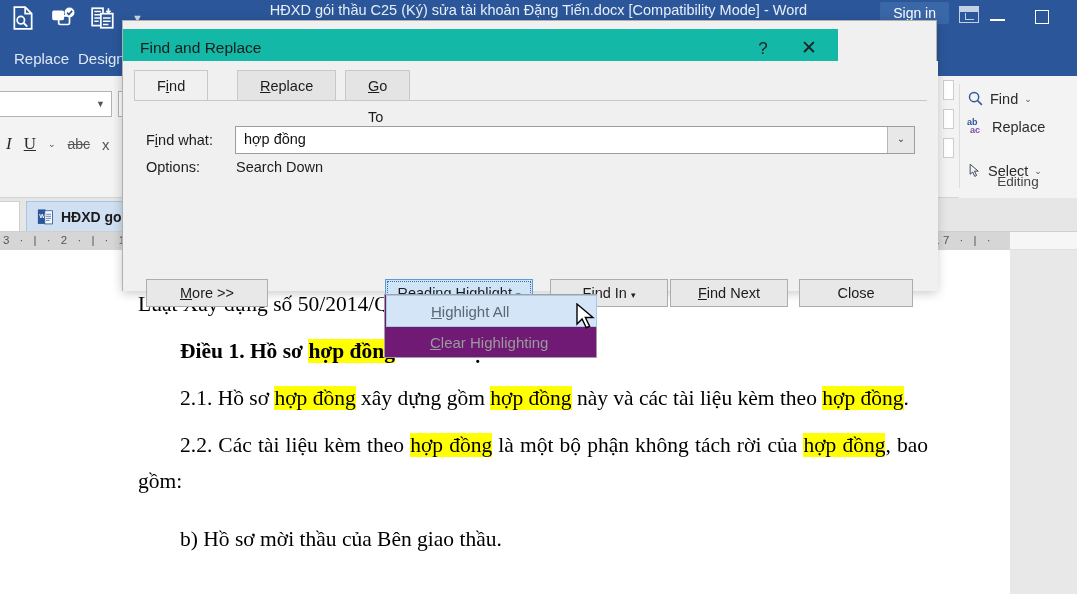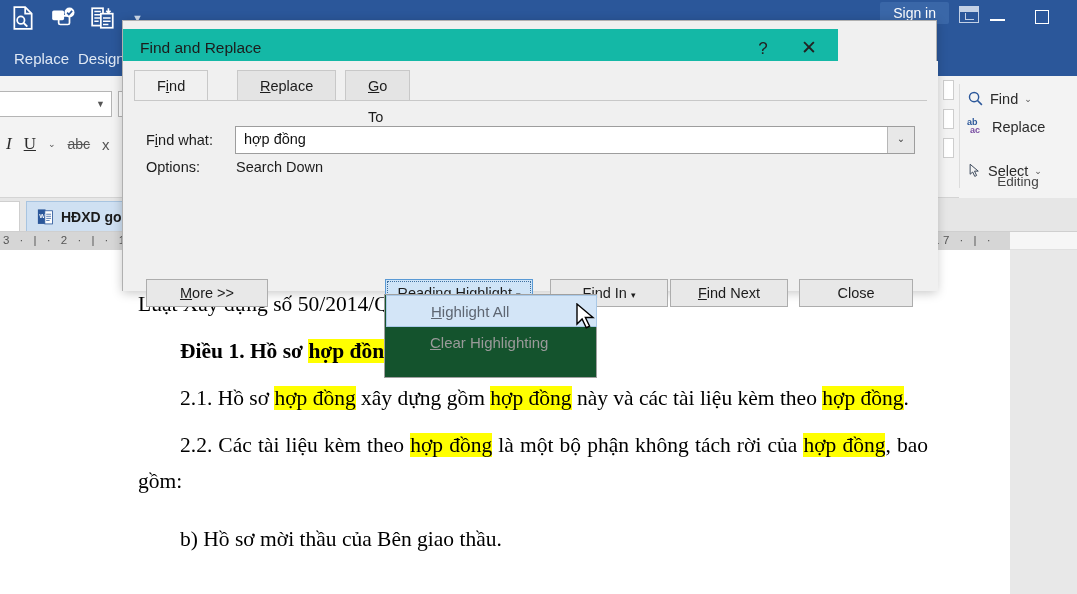--- a/index.html
+++ b/index.html
@@ -235,22 +235,22 @@
     background: #cfe4f7; border: 1px solid #5a9ad5;
     outline: 1px dotted #3d6f9e; outline-offset: -3px;
   }
   .btn-findin { left: 427px; width: 118px; }
   .btn-findnext { left: 547px; width: 118px; }
   .btn-close { left: 676px; width: 114px; }
   .caret-dn { font-size: 9px; }
 
   
   .menu {
-    position: absolute; left: 384px; top: 294px; width: 213px; height: 84px;
-    background: #14532d; border: 1px solid #a0a0a0; z-index: 40;
+    position: absolute; left: 384px; top: 294px; width: 213px; height: 64px;
+    background: #701a75; border: 1px solid #a0a0a0; z-index: 40;
   }
   .menu-item {
     position: absolute; left: 1px; width: 211px; height: 32px;
     font-size: 15px; line-height: 32px; padding-left: 44px;
   }
   .mi-highlight-all {
     top: 0; background: #d3e5f7; border: 1px solid #a9c9e8; color: #5e6672;
   }
   .mi-clear { top: 32px; color: #9a9a9a; }
   .cursor-arrow { position: absolute; left: 575px; top: 303px; z-index: 50; }
@@ -284,20 +284,21 @@
             <rect x="2" y="3" width="10" height="16" fill="none" stroke="#ffffff" stroke-width="1.6"></rect>
             <path d="M4 6h6M4 9h6M4 12h6M4 15h4" stroke="#ffffff" stroke-width="1.3"></path>
             <rect x="10" y="8" width="11" height="13" fill="#2b579a" stroke="#ffffff" stroke-width="1.6"></rect>
             <path d="M12 12h7M12 15h7M12 18h5" stroke="#ffffff" stroke-width="1.3"></path>
             <path d="M17 3v4M15 5.3l2 2 2-2" stroke="#ffffff" stroke-width="1.5" fill="none"></path>
           </svg>
       </span>
       <span class="qat-caret">▼</span>
     </div>
 
+    <div class="win-title">HĐXD gói thầu C25 (Ký) sửa tài khoản Đặng Tiến.docx [Compatibility Mode]  -  Word</div>
     <div class="signin">Sign in</div>
     <div class="ribbon-disp"></div>
     <div class="win-btn win-min">
         <i class="win-min-bar"></i>
       </div>
     <div class="win-btn win-max">
         <i class="win-max-sq"></i>
       </div>
   </div>
 

